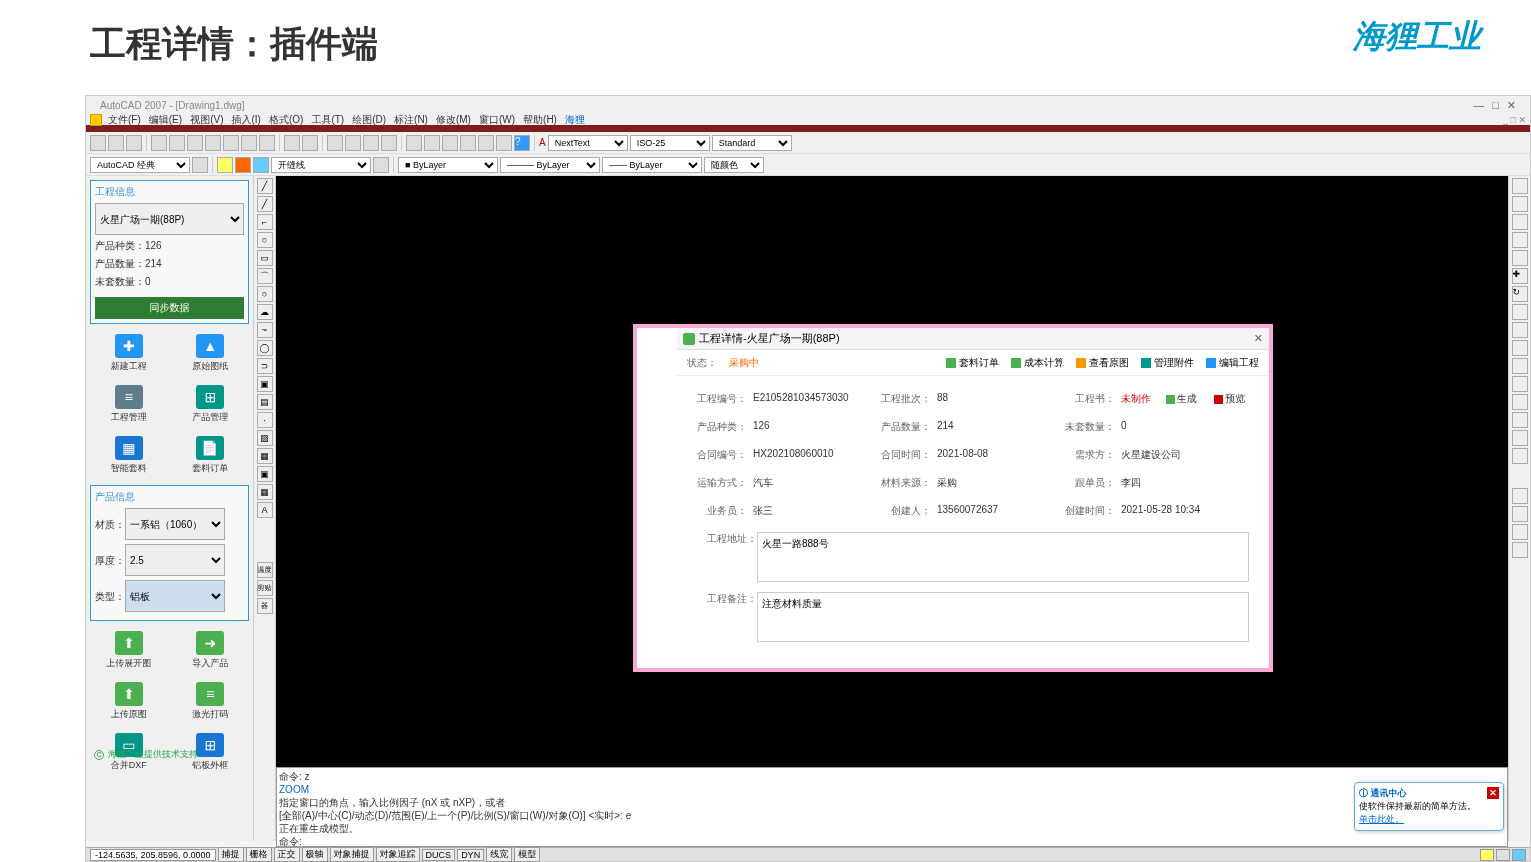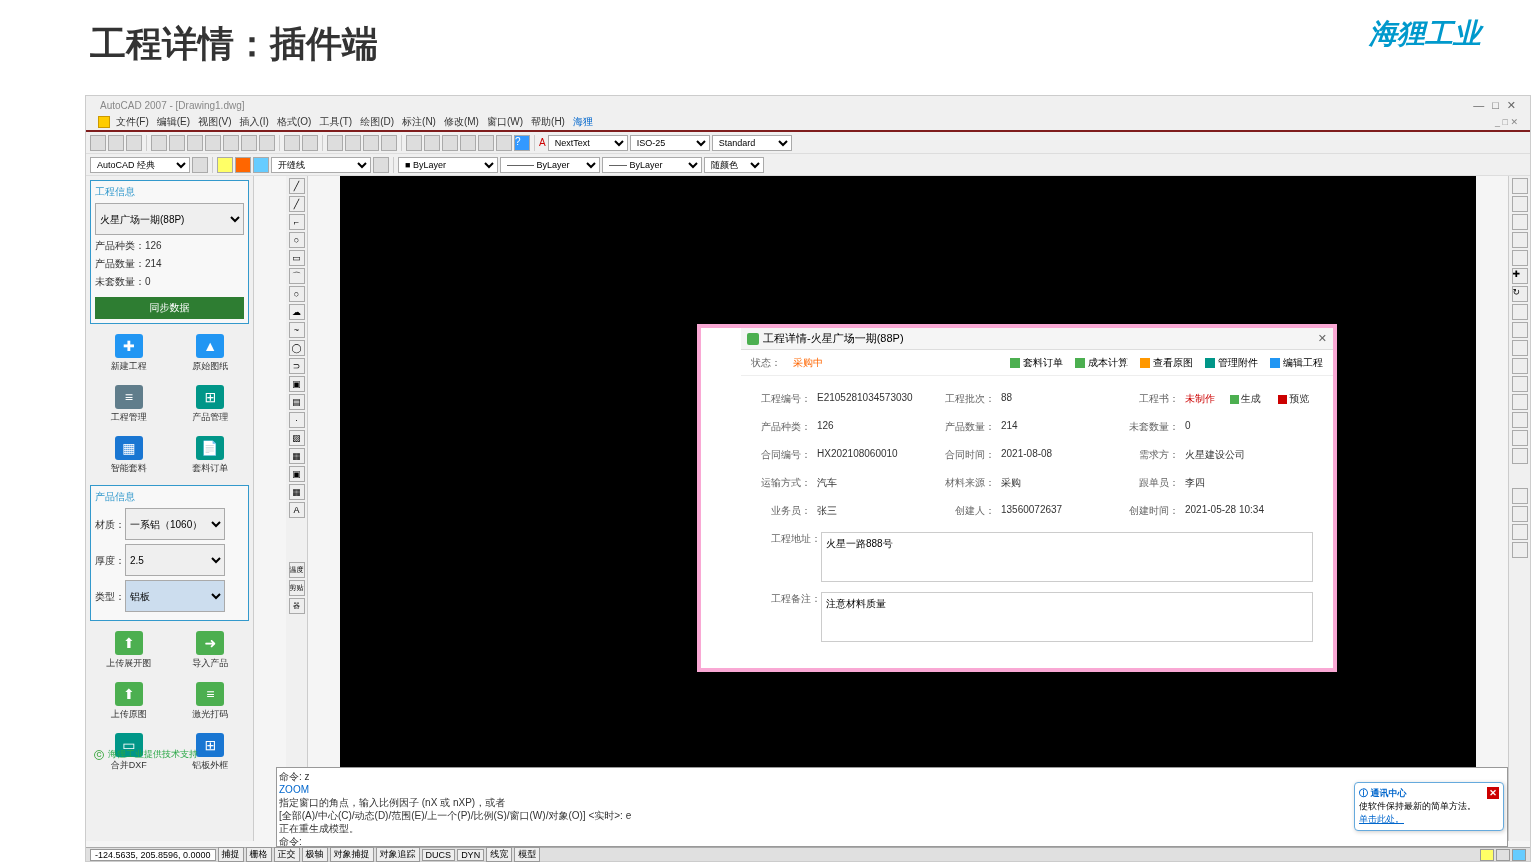--- a/index.html
+++ b/index.html
@@ -1,42 +1,42 @@
 <!DOCTYPE html>
 <html><head>
 <meta charset="utf-8">
 <style>
 * { margin: 0; padding: 0; box-sizing: border-box; font-family: "Microsoft YaHei", sans-serif; }
 body { background: #fff; width: 1531px; height: 862px; overflow: hidden; position: relative; }
 
 .slide-header { padding: 20px 40px 10px 90px; }
 .slide-title { font-size: 36px; font-weight: bold; color: #333; }
-.logo { position: absolute; top: 15px; right: 50px; font-size: 28px; color: #0099cc; font-weight: bold; font-style: italic; }
+.logo { position: absolute; top: 15px; right: 50px; font-size: 32px; color: #0099cc; font-weight: bold; font-style: italic; }
 
 .cad-window { position: absolute; top: 95px; left: 85px; right: 0; bottom: 0; border: 1px solid #ccc; background: #f5f5f5; }
 
 .title-bar { height: 18px; background: #f0f0f0; display: flex; align-items: center; justify-content: space-between; padding: 0 14px; font-size: 10px; }
 .title-bar-text { color: #888; }
 .window-controls { display: flex; gap: 8px; font-size: 11px; color: #666; }
 .window-controls span { cursor: pointer; }
 
-.menu-bar { height: 18px; background: #f0f0f0; display: flex; align-items: center; padding: 0 12px; font-size: 10px; gap: 4px; border-bottom: 2px solid #7f1d1d; }
+.menu-bar { height: 18px; background: #f0f0f0; display: flex; align-items: center; padding: 0 4px; font-size: 10px; gap: 4px; border-bottom: 7px solid #7f1d1d; }
 .menu-bar .file-icon { width: 12px; height: 12px; background: #ffcc00; border: 1px solid #cc9900; }
 .menu-item { color: #333; padding: 0 2px; }
 .menu-hyperlink { color: #0066cc; }
 
 .toolbar-row { height: 22px; background: #f0f0f0; display: flex; align-items: center; padding: 0 4px; font-size: 10px; gap: 2px; border-bottom: 1px solid #ddd; }
 .tb-icon { width: 16px; height: 16px; background: #ddd; border: 1px solid #aaa; display: inline-block; }
 .tb-sep { width: 1px; height: 16px; background: #ccc; margin: 0 2px; }
 .tb-dropdown { height: 16px; border: 1px solid #aaa; background: #fff; font-size: 9px; padding: 0 2px; }
 .tb-dropdown.w60 { width: 60px; }
 .tb-dropdown.w80 { width: 80px; }
 .tb-dropdown.w100 { width: 100px; }
 
-.main-area { display: flex; height: calc(100% - 100px); gap: 32px; }
+.main-area { display: flex; height: calc(100% - 100px); }
 
 .left-panel { width: 168px; background: #f0f0f0; border-right: 1px solid #ccc; padding: 4px; font-size: 11px; overflow: hidden; }
 .panel-section { border: 1px solid #3399cc; padding: 4px; margin-bottom: 6px; background: #f8f8f8; }
 .panel-title { color: #3399cc; font-size: 10px; margin-bottom: 4px; }
 .panel-select { width: 100%; height: 32px; font-size: 10px; border: 1px solid #aaa; }
 .panel-field { font-size: 10px; color: #333; margin: 4px 0; }
 .sync-btn { width: 100%; height: 22px; background: #2e7d32; color: #fff; border: none; font-size: 10px; cursor: pointer; margin-top: 4px; }
 
 .icon-grid { display: grid; grid-template-columns: 1fr 1fr; gap: 4px; margin-top: 6px; }
 .icon-btn { display: flex; flex-direction: column; align-items: center; gap: 2px; padding: 4px; cursor: pointer; }

